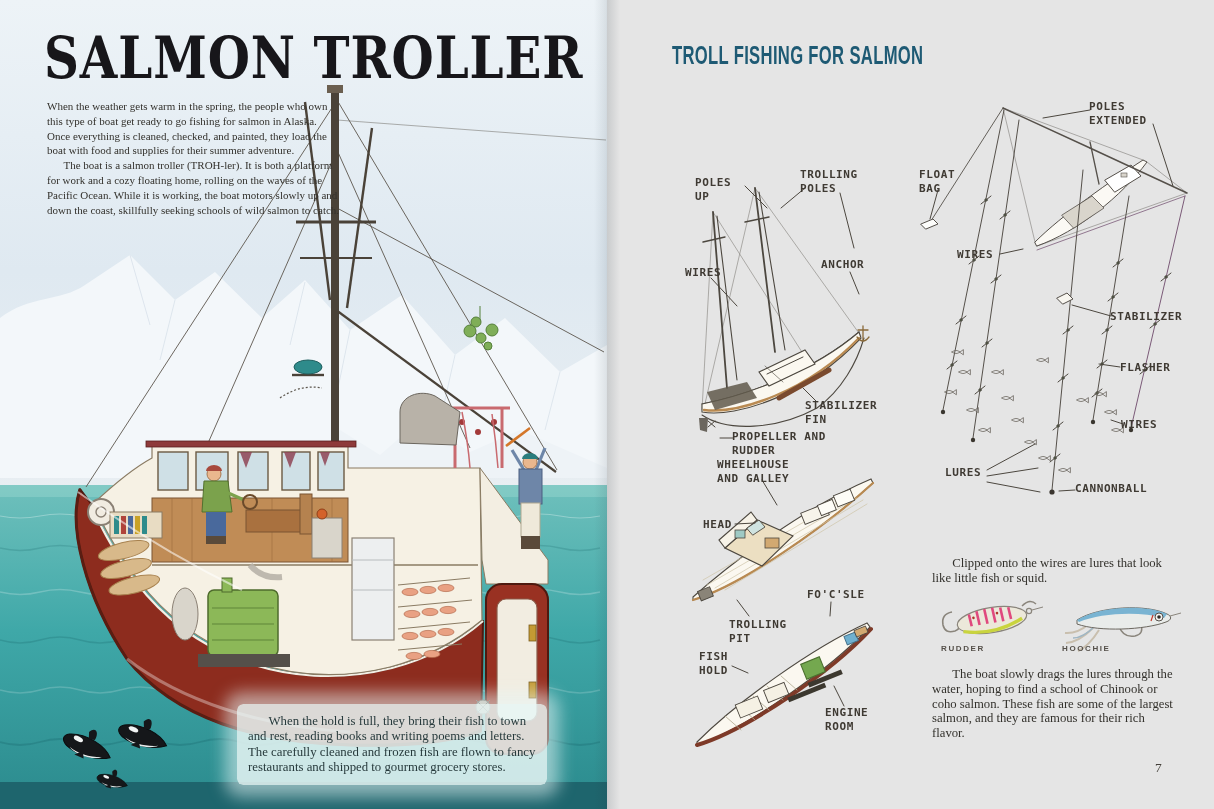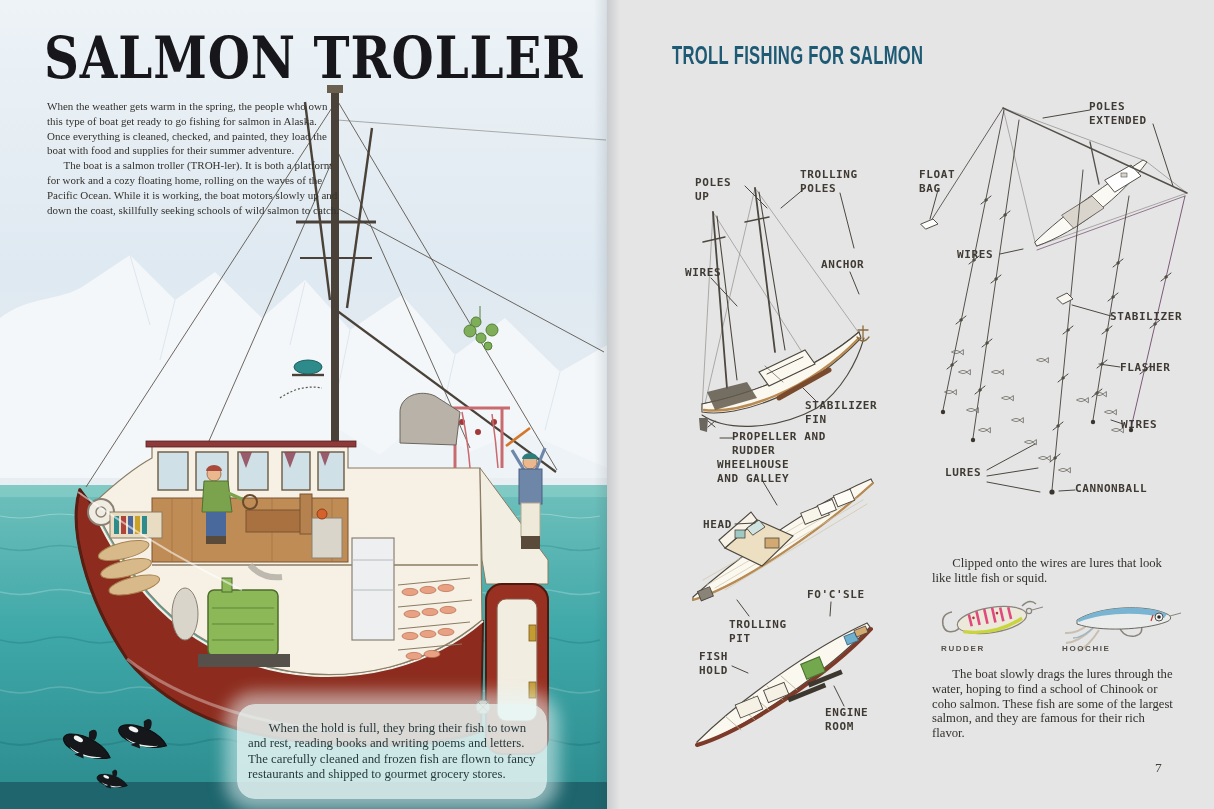--- a/index.html
+++ b/index.html
@@ -12,22 +12,22 @@
   .gutter{position:absolute;left:594px;top:0;width:26px;height:809px;pointer-events:none;
           background:linear-gradient(90deg,rgba(40,55,65,0) 0%,rgba(40,55,65,.10) 46%,rgba(40,55,65,.14) 52%,rgba(40,55,65,0) 100%);}
 
   
   .big-title{position:absolute;left:44px;top:24px;margin:0;font-family:"DejaVu Serif",serif;
              font-weight:700;font-size:57px;letter-spacing:1px;color:#17161a;
              transform:scaleX(.85);transform-origin:left top;white-space:nowrap;}
   .intro{position:absolute;left:47px;top:99px;width:294px;color:#33312c;}
   .intro p{margin:0;font-size:11px;line-height:14.8px;}
   .intro p.indent{text-indent:1.5em;}
-  .caption{position:absolute;left:237px;top:704px;width:288px;padding:17px 11px;
-           background:rgba(232,246,245,.86);border-radius:18px;
+  .caption{position:absolute;left:237px;top:704px;width:288px;padding:10px 11px;
+           background:rgba(232,246,245,.86);border-radius:6px;
            box-shadow:0 0 16px 12px rgba(232,246,245,.55);
            font-size:12.8px;line-height:15.3px;color:#273a3c;text-indent:1.6em;}
 
   
   .section-heading{position:absolute;left:65px;top:40px;margin:0;font-family:"Liberation Sans",sans-serif;
              font-weight:700;font-size:26px;color:#1e5a74;letter-spacing:.5px;
              transform:scaleX(.64);transform-origin:left top;white-space:nowrap;}
   .rp{position:absolute;margin:0;font-size:12.7px;line-height:14.8px;color:#33312c;}
   .r-intro{left:65px;top:88px;width:252px;}
   .lures-para{left:325px;top:556px;width:246px;text-indent:1.6em;}

